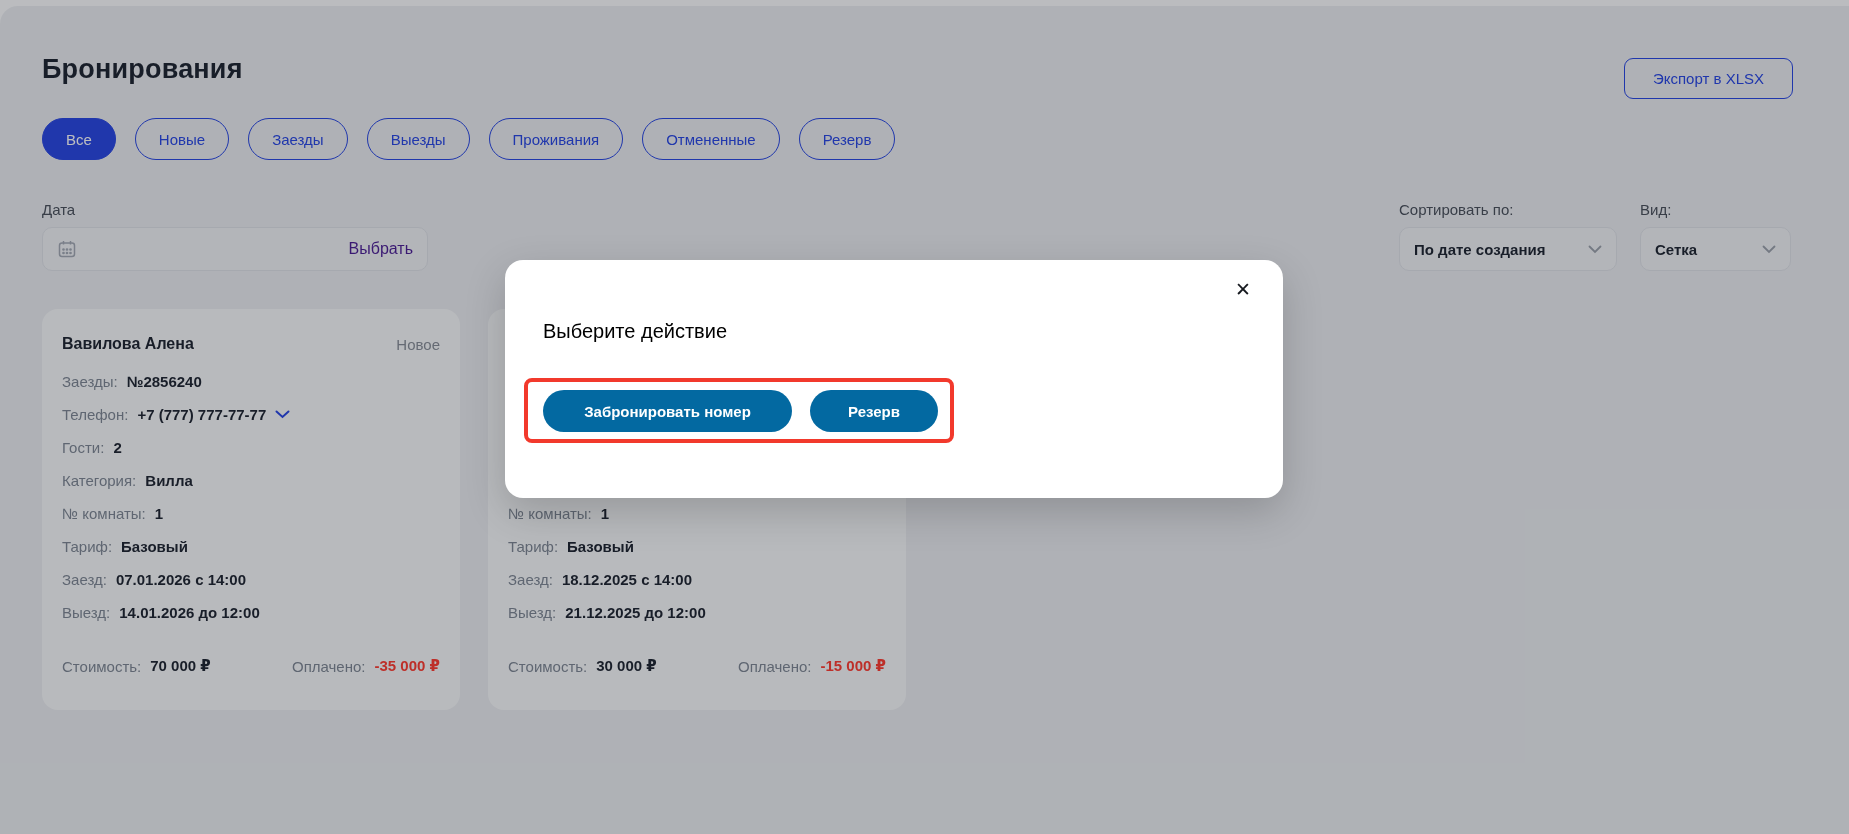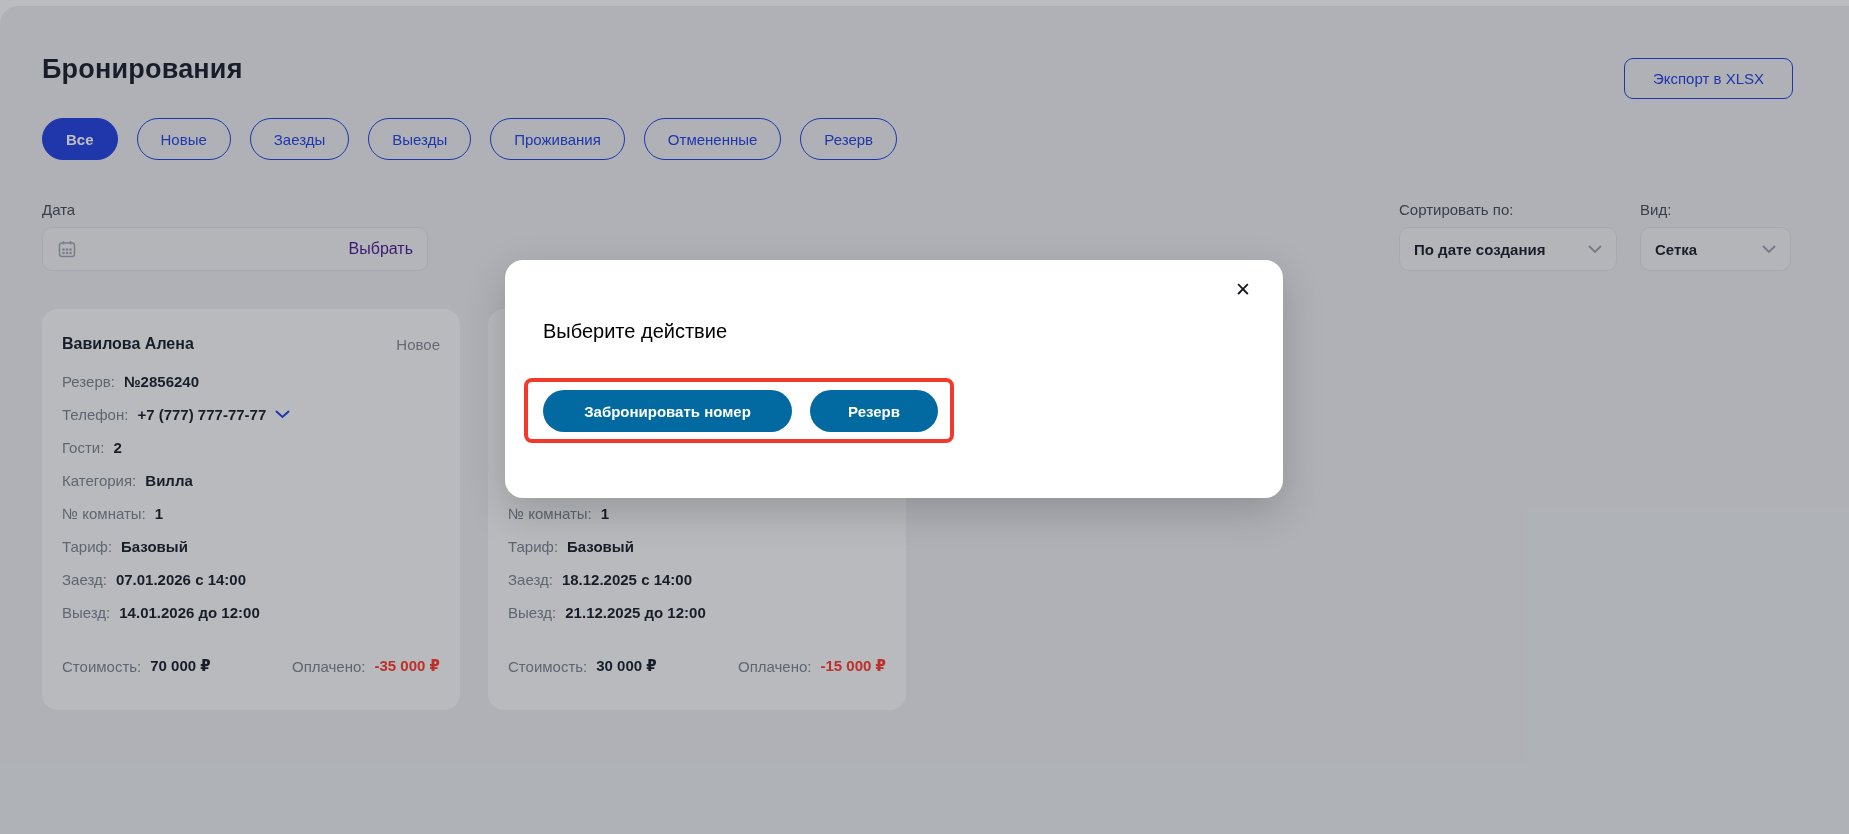--- a/index.html
+++ b/index.html
@@ -28,21 +28,21 @@
     display:flex; align-items:center; justify-content:center;
   }
   
   .pills { position:absolute; left:42px; top:112px; display:flex; gap:19px; }
   .pill {
     height:42px; padding:0 23px; border-radius:21px;
     border:1px solid #2846e4; background:transparent; color:#2846e4;
     font-size:15px; font-family:inherit; cursor:pointer;
     display:flex; align-items:center; justify-content:center; white-space:nowrap;
   }
-  .pill.active { background:#2846e4; color:#ffffff;font-weight:bold; }
+  .pill.active { background:#2846e4; color:#ffffff; }
   
   .ctl-label { font-size:15px; color:#4a505b; }
   .date-group { position:absolute; left:42px; top:195px; }
   .field-box {
     margin-top:9px; height:44px; background:#f2f3f6;
     border:1px solid #e0e2e8; border-radius:10px;
     display:flex; align-items:center; padding:0 14px; cursor:pointer;
   }
   .date-box { width:386px; color:#4c1d95; font-size:16px;justify-content:space-between; }
   .sort-group { position:absolute; left:1399px; top:195px; }
@@ -166,21 +166,21 @@
       </span>
     </div>
   </div>
 
   <div class="card card-1">
     <div class="card-head">
       <span class="card-name">Вавилова Алена</span>
       <span class="card-status">Новое</span>
     </div>
     <div class="row">
-        <span class="lbl">Резерв:</span>
+        <span class="lbl">Заезды:</span>
         <span class="val">№2856240</span>
       </div>
     <div class="row">
       <span class="lbl">Телефон:</span>
       <span class="val">+7 (777) 777-77-77</span>
       <span>
         <svg width="15" height="9" viewBox="0 0 15 9" fill="none" stroke="#2846e4" stroke-width="2" stroke-linecap="round">
             <polyline points="1.5,1.5 7.5,7 13.5,1.5"></polyline>
           </svg>
       </span>

